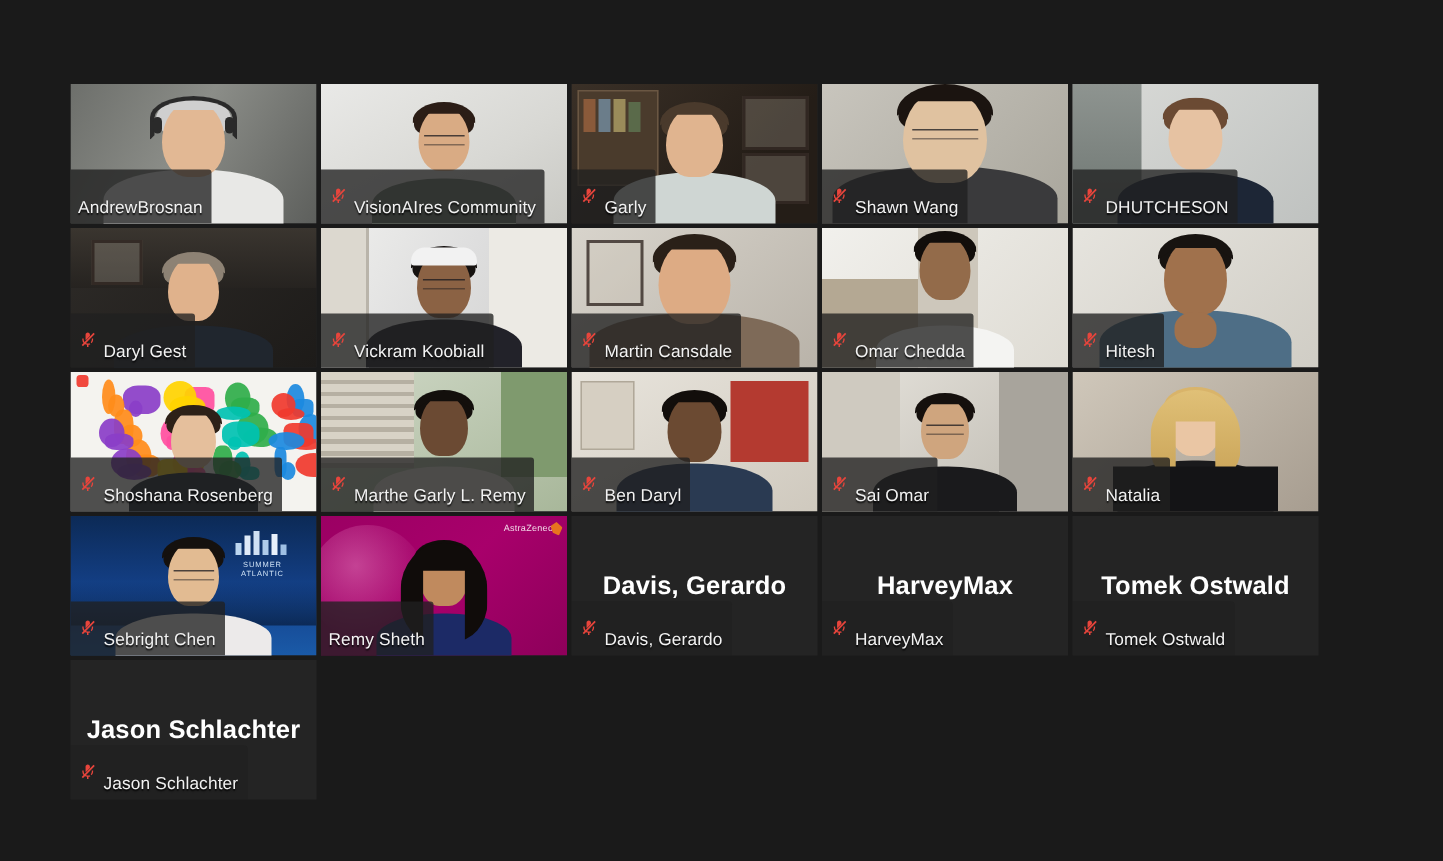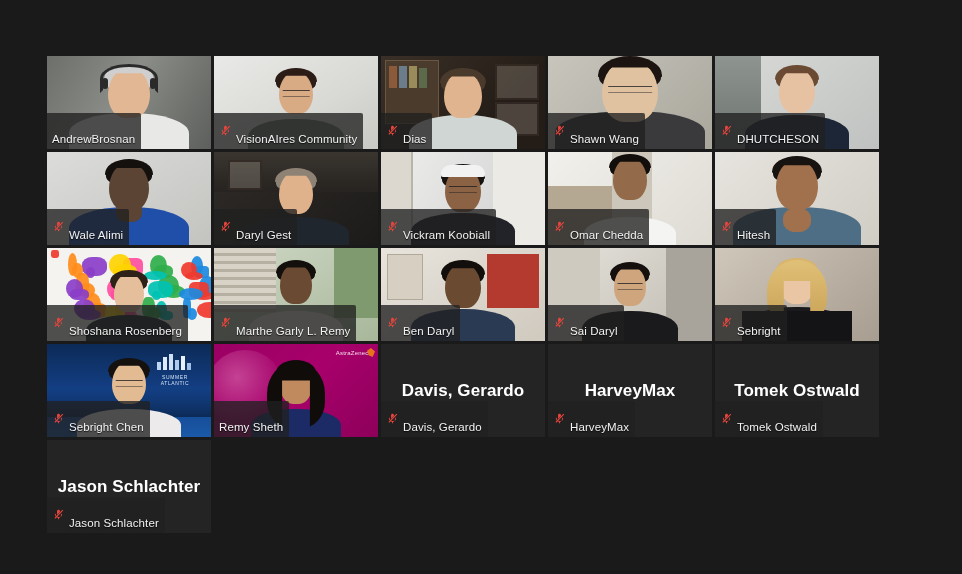--- a/index.html
+++ b/index.html
@@ -195,21 +195,21 @@
         </div>
         <div class="plate">
           <svg class="micicon" viewBox="0 0 24 24">
             <g fill="#e8453c">
               <path d="M12 3.2c-1.5 0-2.7 1.2-2.7 2.7v5.4c0 .45.11.87.3 1.24l5.1-5.1V5.9c0-1.5-1.2-2.7-2.7-2.7z"></path>
               <path d="M17 10.6v1.1c0 1.3-.5 2.5-1.3 3.4l1.1 1.1c1.1-1.2 1.8-2.8 1.8-4.5v-1.1h-1.6z"></path>
               <path d="M6.9 10.6H5.3v1.1c0 3.3 2.5 6.1 5.8 6.5v2.6h1.8v-2.6c.85-.1 1.64-.38 2.33-.78l-1.2-1.2c-.64.3-1.36.47-2.13.47-2.6 0-4.97-2.1-4.97-4.99v-1.1z"></path>
             </g>
             <rect x="2.2" y="11.1" width="21" height="2.1" transform="rotate(-46 12 12)" fill="#e8453c"></rect>
           </svg>
-          <span class="nm">Dias</span>
+          <span class="nm">Garly</span>
         </div>
       </div>
       <div class="tile">
         <div class="video">
           <div class="bg" style="background:linear-gradient(135deg,#c8c5bd 0%,#a9a69c 100%);"></div>
           <div class="hair" style="width:62px;height:32.24px;top:1px;background:#1b1410;"></div>
           <div class="torso" style="width:150px;height:44px;background:#3a3a3c;"></div>
           <div class="person" style="width:56px;height:62px;top:4px;background:#e0c2a0;"></div>
           <div class="hair" style="width:64px;height:38.44px;top:0px;background:#1b1410;border-radius:50% 50% 42% 42%;clip-path:polygon(0 0,100% 0,100% 55%,78% 30%,22% 30%,0 55%);"></div>
           <div class="glasses" style="width:43.68px;top:30.04px;"></div>
@@ -238,41 +238,20 @@
         <div class="plate">
           <svg class="micicon" viewBox="0 0 24 24">
             <g fill="#e8453c">
               <path d="M12 3.2c-1.5 0-2.7 1.2-2.7 2.7v5.4c0 .45.11.87.3 1.24l5.1-5.1V5.9c0-1.5-1.2-2.7-2.7-2.7z"></path>
               <path d="M17 10.6v1.1c0 1.3-.5 2.5-1.3 3.4l1.1 1.1c1.1-1.2 1.8-2.8 1.8-4.5v-1.1h-1.6z"></path>
               <path d="M6.9 10.6H5.3v1.1c0 3.3 2.5 6.1 5.8 6.5v2.6h1.8v-2.6c.85-.1 1.64-.38 2.33-.78l-1.2-1.2c-.64.3-1.36.47-2.13.47-2.6 0-4.97-2.1-4.97-4.99v-1.1z"></path>
             </g>
             <rect x="2.2" y="11.1" width="21" height="2.1" transform="rotate(-46 12 12)" fill="#e8453c"></rect>
           </svg>
           <span class="nm">DHUTCHESON</span>
-        </div>
-      </div>
-      <div class="tile">
-        <div class="video">
-          <div class="bg" style="background:linear-gradient(150deg,#dcdcda 0%,#c3c3c0 100%);"></div>
-          <div class="hair" style="width:46px;height:24.96px;top:8px;background:#14100d;"></div>
-          <div class="torso" style="width:120px;height:44px;background:#1f4fa8;"></div>
-          <div class="person" style="width:40px;height:48px;top:11px;background:#5b4434;"></div>
-          <div class="hair" style="width:48px;height:29.759999999999998px;top:7px;background:#14100d;border-radius:50% 50% 42% 42%;clip-path:polygon(0 0,100% 0,100% 55%,78% 30%,22% 30%,0 55%);"></div>
-          <div style="position:absolute;left:50%;transform:translateX(-50%);top:48px;width:26px;height:22px;background:#5b4434;border-radius:40%;"></div>
-        </div>
-        <div class="plate">
-          <svg class="micicon" viewBox="0 0 24 24">
-            <g fill="#e8453c">
-              <path d="M12 3.2c-1.5 0-2.7 1.2-2.7 2.7v5.4c0 .45.11.87.3 1.24l5.1-5.1V5.9c0-1.5-1.2-2.7-2.7-2.7z"></path>
-              <path d="M17 10.6v1.1c0 1.3-.5 2.5-1.3 3.4l1.1 1.1c1.1-1.2 1.8-2.8 1.8-4.5v-1.1h-1.6z"></path>
-              <path d="M6.9 10.6H5.3v1.1c0 3.3 2.5 6.1 5.8 6.5v2.6h1.8v-2.6c.85-.1 1.64-.38 2.33-.78l-1.2-1.2c-.64.3-1.36.47-2.13.47-2.6 0-4.97-2.1-4.97-4.99v-1.1z"></path>
-            </g>
-            <rect x="2.2" y="11.1" width="21" height="2.1" transform="rotate(-46 12 12)" fill="#e8453c"></rect>
-          </svg>
-          <span class="nm">Wale Alimi</span>
         </div>
       </div>
       <div class="tile">
         <div class="video">
           <div class="bg" style="background:linear-gradient(140deg,#2e2b28 0%,#1d1b19 100%);"></div>
           <div style="position:absolute;left:0;top:0;width:164px;height:40px;background:linear-gradient(180deg,#3a352f,#262320);"></div>
           <div class="frame" style="left:14px;top:8px;width:30px;height:26px;"></div>
           <div class="hair" style="width:40px;height:21.84px;top:17px;background:#8d8274;"></div>
           <div class="torso" style="width:106px;height:34px;background:#20262e;"></div>
           <div class="person" style="width:34px;height:42px;top:20px;background:#e0b28c;"></div>
@@ -305,20 +284,41 @@
         <div class="plate">
           <svg class="micicon" viewBox="0 0 24 24">
             <g fill="#e8453c">
               <path d="M12 3.2c-1.5 0-2.7 1.2-2.7 2.7v5.4c0 .45.11.87.3 1.24l5.1-5.1V5.9c0-1.5-1.2-2.7-2.7-2.7z"></path>
               <path d="M17 10.6v1.1c0 1.3-.5 2.5-1.3 3.4l1.1 1.1c1.1-1.2 1.8-2.8 1.8-4.5v-1.1h-1.6z"></path>
               <path d="M6.9 10.6H5.3v1.1c0 3.3 2.5 6.1 5.8 6.5v2.6h1.8v-2.6c.85-.1 1.64-.38 2.33-.78l-1.2-1.2c-.64.3-1.36.47-2.13.47-2.6 0-4.97-2.1-4.97-4.99v-1.1z"></path>
             </g>
             <rect x="2.2" y="11.1" width="21" height="2.1" transform="rotate(-46 12 12)" fill="#e8453c"></rect>
           </svg>
           <span class="nm">Vickram Koobiall</span>
+        </div>
+      </div>
+      <div class="tile">
+        <div class="video">
+          <div class="bg" style="background:linear-gradient(140deg,#d8d4cc 0%,#b9b3a9 100%);"></div>
+          <div class="frame" style="left:10px;top:8px;width:34px;height:40px;"></div>
+          <div class="hair" style="width:54px;height:29.12px;top:5px;background:#2a2018;"></div>
+          <div class="torso" style="width:140px;height:42px;background:#7e6a58;"></div>
+          <div class="person" style="width:48px;height:56px;top:8px;background:#ddab84;"></div>
+          <div class="hair" style="width:56px;height:34.72px;top:4px;background:#2a2018;border-radius:50% 50% 42% 42%;clip-path:polygon(0 0,100% 0,100% 55%,78% 30%,22% 30%,0 55%);"></div>
+        </div>
+        <div class="plate">
+          <svg class="micicon" viewBox="0 0 24 24">
+            <g fill="#e8453c">
+              <path d="M12 3.2c-1.5 0-2.7 1.2-2.7 2.7v5.4c0 .45.11.87.3 1.24l5.1-5.1V5.9c0-1.5-1.2-2.7-2.7-2.7z"></path>
+              <path d="M17 10.6v1.1c0 1.3-.5 2.5-1.3 3.4l1.1 1.1c1.1-1.2 1.8-2.8 1.8-4.5v-1.1h-1.6z"></path>
+              <path d="M6.9 10.6H5.3v1.1c0 3.3 2.5 6.1 5.8 6.5v2.6h1.8v-2.6c.85-.1 1.64-.38 2.33-.78l-1.2-1.2c-.64.3-1.36.47-2.13.47-2.6 0-4.97-2.1-4.97-4.99v-1.1z"></path>
+            </g>
+            <rect x="2.2" y="11.1" width="21" height="2.1" transform="rotate(-46 12 12)" fill="#e8453c"></rect>
+          </svg>
+          <span class="nm">Martin Cansdale</span>
         </div>
       </div>
       <div class="tile">
         <div class="video">
           <div class="bg" style="background:linear-gradient(135deg,#f1f0ec 0%,#dedbd3 100%);"></div>
           <div style="position:absolute;left:0;top:34px;width:70px;height:59px;background:#b4a893;"></div>
           <div style="position:absolute;left:64px;top:0;width:40px;height:93px;background:#cdc7bb;"></div>
           <div class="hair" style="width:40px;height:21.84px;top:3px;background:#120e0b;"></div>
           <div class="torso" style="width:92px;height:34px;background:#f4f4f2;"></div>
           <div class="person" style="width:34px;height:42px;top:6px;background:#936b4a;"></div>
@@ -482,21 +482,21 @@
         </div>
         <div class="plate">
           <svg class="micicon" viewBox="0 0 24 24">
             <g fill="#e8453c">
               <path d="M12 3.2c-1.5 0-2.7 1.2-2.7 2.7v5.4c0 .45.11.87.3 1.24l5.1-5.1V5.9c0-1.5-1.2-2.7-2.7-2.7z"></path>
               <path d="M17 10.6v1.1c0 1.3-.5 2.5-1.3 3.4l1.1 1.1c1.1-1.2 1.8-2.8 1.8-4.5v-1.1h-1.6z"></path>
               <path d="M6.9 10.6H5.3v1.1c0 3.3 2.5 6.1 5.8 6.5v2.6h1.8v-2.6c.85-.1 1.64-.38 2.33-.78l-1.2-1.2c-.64.3-1.36.47-2.13.47-2.6 0-4.97-2.1-4.97-4.99v-1.1z"></path>
             </g>
             <rect x="2.2" y="11.1" width="21" height="2.1" transform="rotate(-46 12 12)" fill="#e8453c"></rect>
           </svg>
-          <span class="nm">Sai Daryl</span>
+          <span class="nm">Sai Omar</span>
         </div>
       </div>
       <div class="tile">
         <div class="video">
           <div class="bg" style="background:linear-gradient(140deg,#cfc7ba 0%,#a79d90 100%);"></div>
           <div class="hair" style="width:40px;height:21.84px;top:11px;background:#d9b46a;"></div>
           <div class="torso" style="width:104px;height:40px;background:#1a1a1c;"></div>
           <div class="person" style="width:34px;height:42px;top:14px;background:#eac6a4;"></div>
           <div class="hair" style="width:42px;height:26.04px;top:10px;background:#d9b46a;border-radius:50% 50% 42% 42%;clip-path:polygon(0 0,100% 0,100% 55%,78% 30%,22% 30%,0 55%);"></div>
           <div style="position:absolute;left:50%;transform:translateX(-50%);top:12px;width:60px;height:62px;background:linear-gradient(180deg,#e0c077,#c9a357);border-radius:50% 50% 36% 36%;clip-path:polygon(0 0,100% 0,100% 100%,72% 100%,72% 34%,28% 34%,28% 100%,0 100%);"></div>
@@ -504,21 +504,21 @@
         </div>
         <div class="plate">
           <svg class="micicon" viewBox="0 0 24 24">
             <g fill="#e8453c">
               <path d="M12 3.2c-1.5 0-2.7 1.2-2.7 2.7v5.4c0 .45.11.87.3 1.24l5.1-5.1V5.9c0-1.5-1.2-2.7-2.7-2.7z"></path>
               <path d="M17 10.6v1.1c0 1.3-.5 2.5-1.3 3.4l1.1 1.1c1.1-1.2 1.8-2.8 1.8-4.5v-1.1h-1.6z"></path>
               <path d="M6.9 10.6H5.3v1.1c0 3.3 2.5 6.1 5.8 6.5v2.6h1.8v-2.6c.85-.1 1.64-.38 2.33-.78l-1.2-1.2c-.64.3-1.36.47-2.13.47-2.6 0-4.97-2.1-4.97-4.99v-1.1z"></path>
             </g>
             <rect x="2.2" y="11.1" width="21" height="2.1" transform="rotate(-46 12 12)" fill="#e8453c"></rect>
           </svg>
-          <span class="nm">Sebright</span>
+          <span class="nm">Natalia</span>
         </div>
       </div>
       <div class="tile">
         <div class="video">
           <div class="bg" style="background:linear-gradient(180deg,#0c2a56 0%,#14418a 55%,#1a5aa8 100%);"></div>
           <div style="position:absolute;left:0;bottom:20px;width:164px;height:30px;background:linear-gradient(180deg,rgba(20,70,140,.2),rgba(10,35,75,.85));"></div>
           <div style="position:absolute;right:14px;top:10px;width:40px;height:16px;display:flex;align-items:flex-end;gap:2px;">
             <div style="width:4px;height:8px;background:#bcd6f0;"></div>
             <div style="width:4px;height:13px;background:#dfeaf8;"></div>
             <div style="width:4px;height:16px;background:#cfe0f4;"></div>

